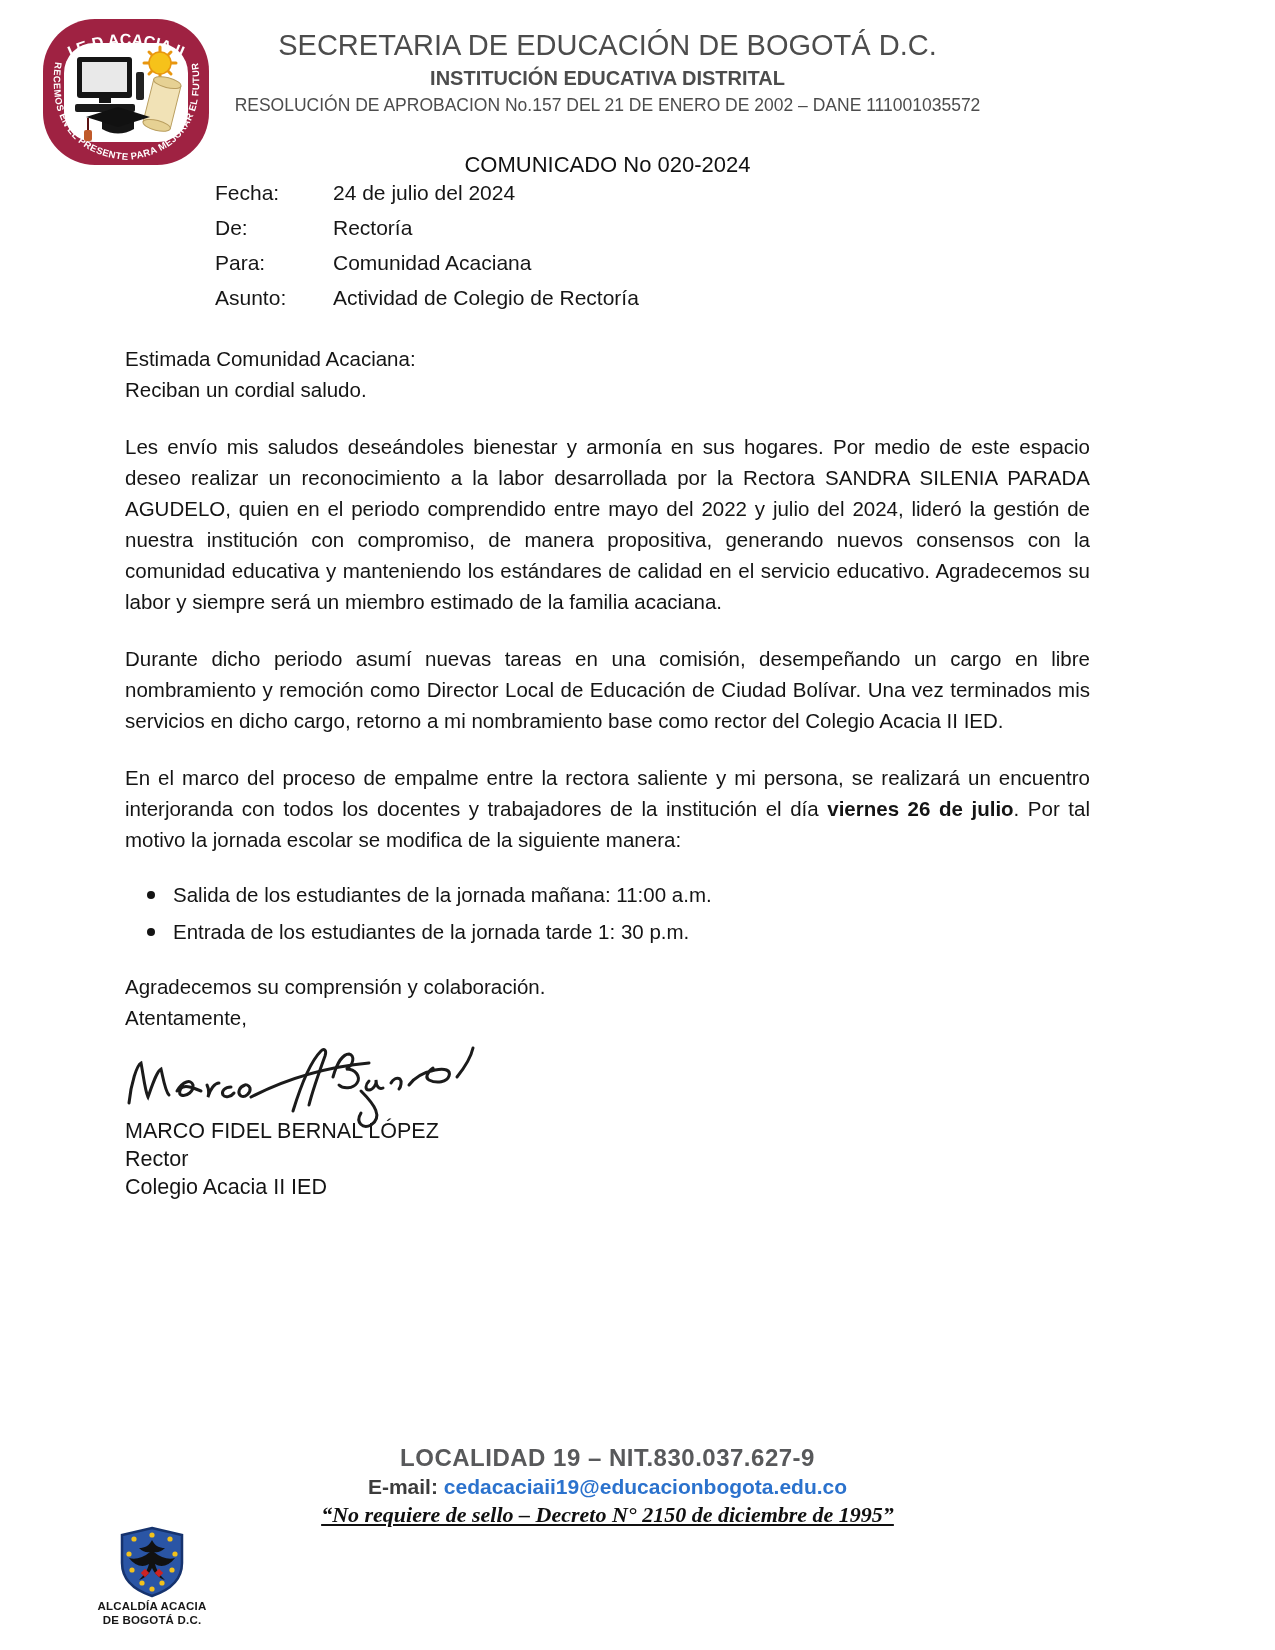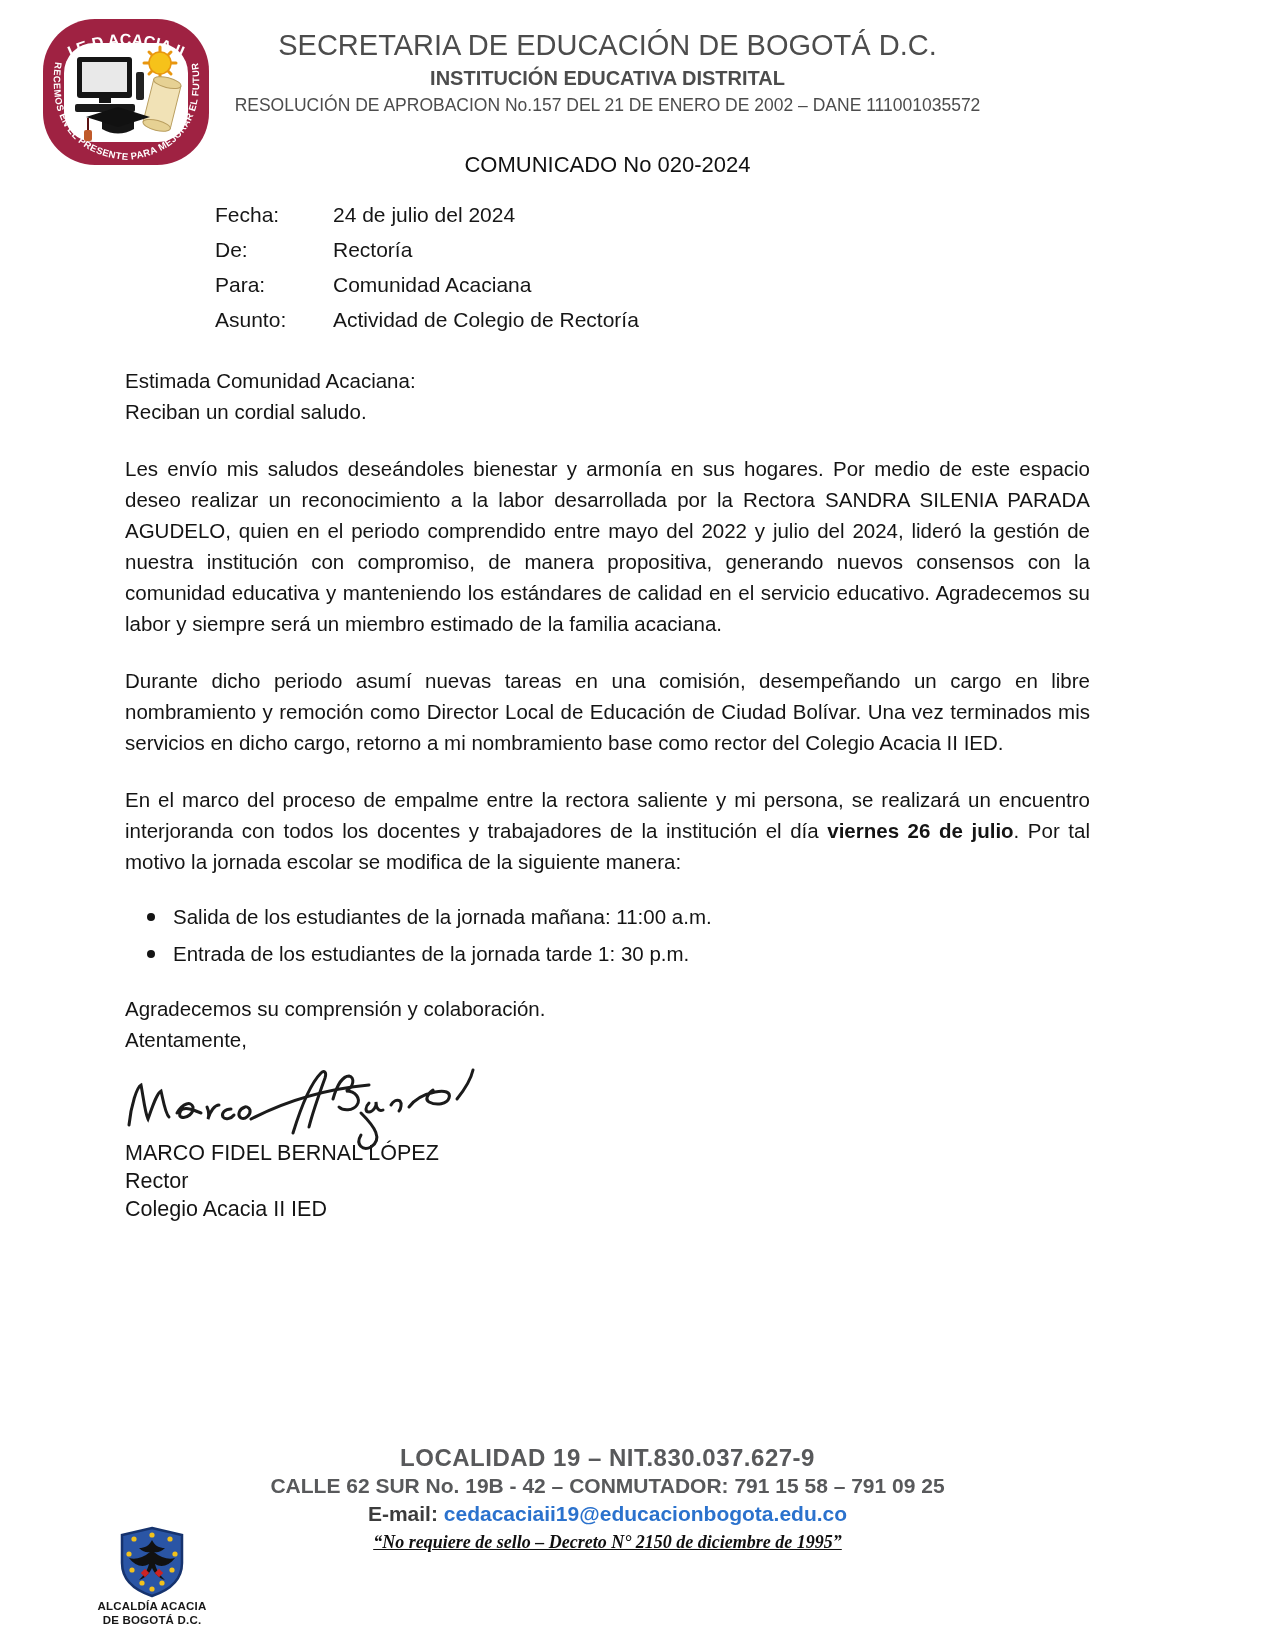--- a/index.html
+++ b/index.html
@@ -13,21 +13,21 @@
   .letterhead { position:relative; padding-top:28px; text-align:center; }
   .crest { position:absolute; left:40px; top:16px; }
   .lh1 { font-size:29px; line-height:34px; color:#4c4c4c; }
   .lh2 { font-size:27px; line-height:33px; font-weight:bold; color:#4c4c4c; margin-top:4px; }
   .lh3 { font-size:20px; line-height:27px; font-weight:bold; color:#4c4c4c; margin-top:3px; }
   .lh4 { font-size:17.5px; line-height:23px; color:#4c4c4c; margin-top:2px; }
 
   .doc-title { text-align:center; font-weight:normal; font-size:22px; line-height:27px; margin-top:34px; color:#111; }
 
   
-  .meta { margin-top:22px; margin-left:90px; font-size:21px; color:#161616; }
+  .meta { margin-left:90px; font-size:21px; color:#161616; }
   .meta-row { display:flex; line-height:30px; margin-bottom:5px; }
   .meta-label { width:118px; flex:0 0 118px; }
 
   
   .bodytext { margin-top:30px; font-size:20.5px; line-height:31px; color:#141414; }
   .salutation div { margin:0; }
   .para { text-align:justify; margin:26px 0 0 0; }
   .bullets { margin:24px 0 0 0; padding:0 0 0 22px; list-style:none; }
   .bullets li { position:relative; padding-left:26px; margin-bottom:6px; line-height:31px; }
   .bullets li .dot { position:absolute; left:0; top:12px; width:8px; height:8px; border-radius:50%; background:#141414; }
@@ -37,21 +37,21 @@
   .signature-block { margin-top:6px; }
   .sig-svg { display:block; margin-left:-4px; margin-bottom:-18px; position:relative; z-index:2; }
   .sig-name { font-size:21.5px; line-height:28px; color:#141414; }
 
   
   .pfooter { position:absolute; left:125px; width:965px; top:1444px; text-align:center; }
   .f1 { font-size:24px; line-height:27px; font-weight:bold; color:#58595b; letter-spacing:0.5px; }
   .f2 { font-size:21px; line-height:25px; font-weight:bold; color:#58595b; margin-top:2px; }
   .f3 { font-size:21px; line-height:25px; font-weight:bold; color:#3c3c3c; margin-top:3px; }
   .f3 .email-link { color:#2b72cd; cursor:pointer; }
-  .f4 { font-family:"Liberation Serif", serif; font-style:italic; font-weight:bold; font-size:18px; line-height:24px; color:#101010; margin-top:4px; }
+  .f4 { font-family:"Liberation Serif", serif; font-style:italic; font-weight:bold; font-size:22px; line-height:24px; color:#101010; margin-top:4px; }
   .f4 .uq { text-decoration:underline; }
 
   .alcaldia { position:absolute; left:92px; top:1526px; width:120px; text-align:center; }
   .alcaldia-caption { font-size:11.5px; font-weight:bold; line-height:13.5px; color:#161616; margin-top:2px; letter-spacing:0.2px; }
 </style>
 </head>
 <body>
 
 <div class="page">
 
@@ -193,18 +193,17 @@
       <path d="M38,14 C35,20 31,22 25,22 C29,26 33,27 36,26 C29,32 21,34 15,32 C21,40 29,42 35,38 C33,46 29,50 25,54 C31,52 35,48 38,42 C41,48 45,52 51,54 C47,50 43,46 41,38 C47,42 55,40 61,32 C55,34 47,32 40,26 C43,27 47,26 51,22 C45,22 41,20 38,14 Z" fill="#111"></path>
       <rect x="28" y="44" width="6" height="6" fill="#cc2222" transform="rotate(45 31 47)"></rect>
       <rect x="42" y="44" width="6" height="6" fill="#cc2222" transform="rotate(45 45 47)"></rect>
     </svg>
     <div class="alcaldia-caption">ALCALDÍA ACACIA</div>
     <div class="alcaldia-caption" style="margin-top:0;">DE BOGOTÁ D.C.</div>
   </div>
 
   <footer class="pfooter">
     <div class="f1">LOCALIDAD 19 – NIT.830.037.627-9</div>
-    <div class="f2">CALLE 62 SUR No. 19B - 42 – CONMUTADOR: 791 15 58 – 791 09 25</div>
     <div class="f3"><span>E-mail: </span><a class="email-link">cedacaciaii19@educacionbogota.edu.co</a></div>
     <div class="f4"><span class="uq">“No requiere de sello – Decreto N° 2150 de diciembre de 1995”</span></div>
   </footer>
 
 </div>
 
 </body></html>

